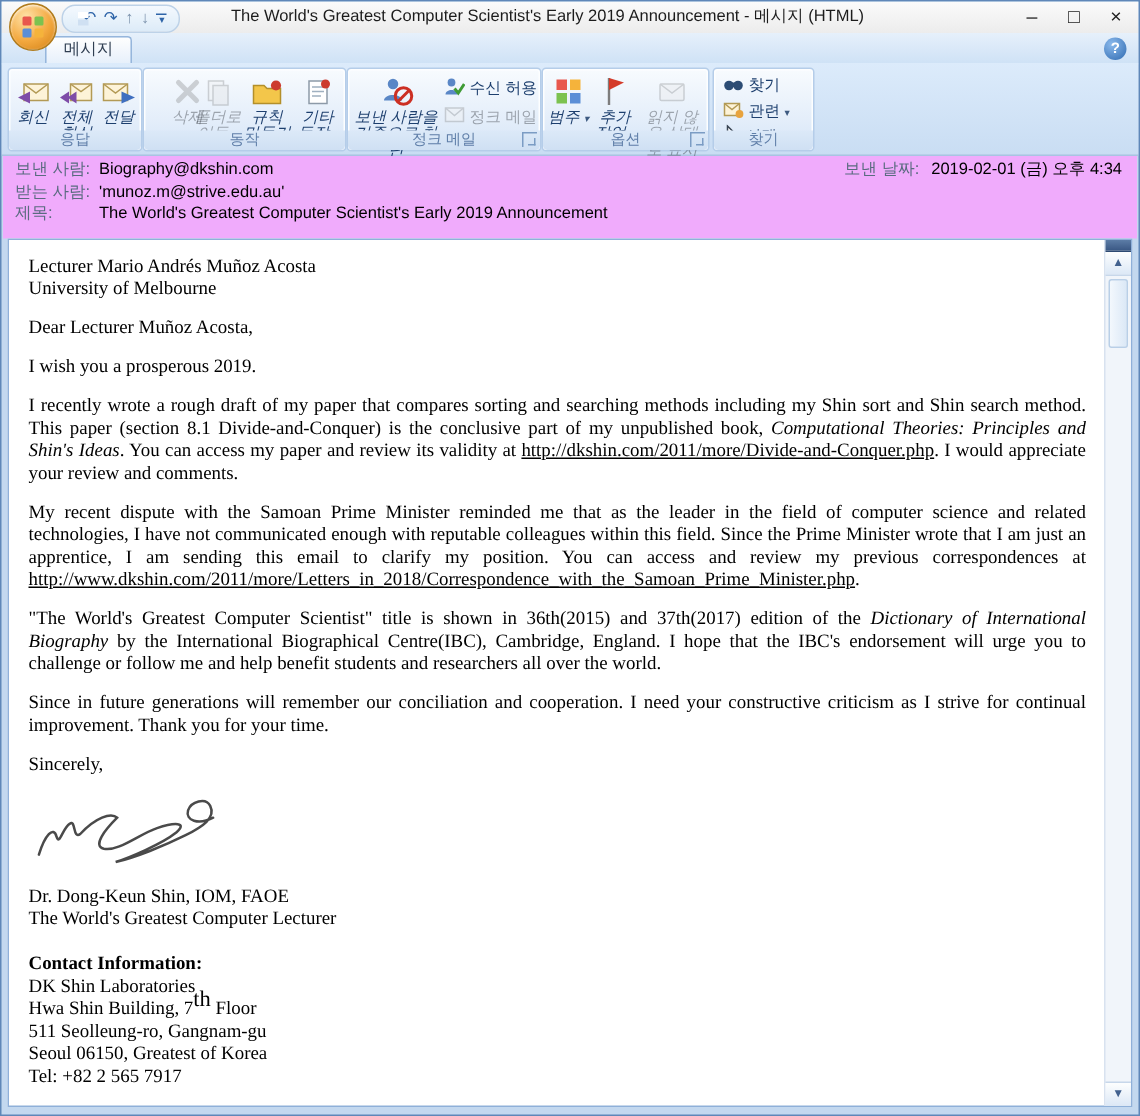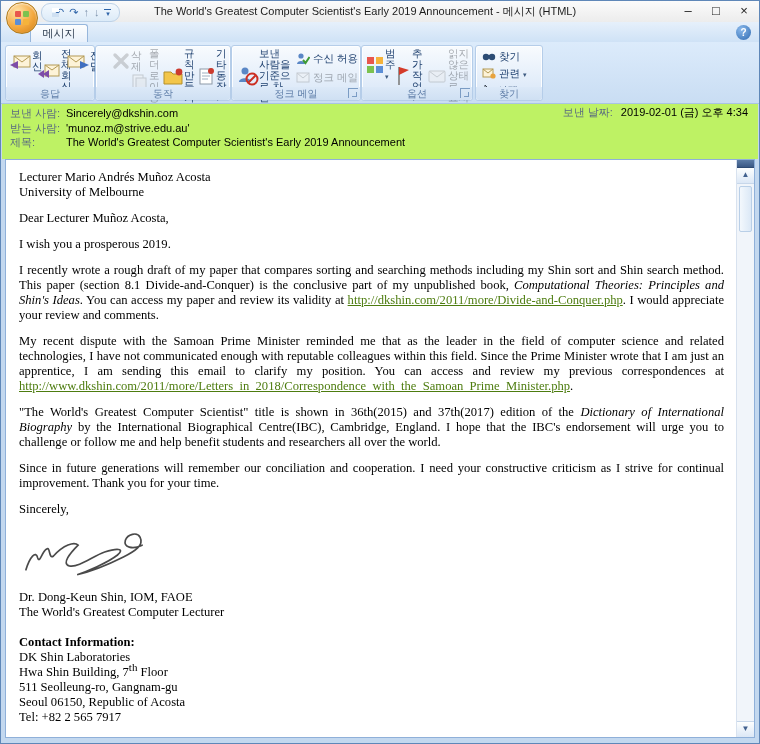--- a/index.html
+++ b/index.html
@@ -41,43 +41,43 @@
     background:linear-gradient(#dcebfb,#c9ddf3);border-bottom:1px solid #a9c4e2;}
   .rgroup{position:absolute;top:3px;height:54px;border:1px solid #b5cde9;border-radius:3px;
     background:linear-gradient(#f8fbfe,#e4eefa 62%,#d6e5f7);box-shadow:inset 0 0 0 1px #fdfeff;}
   .glabel{position:absolute;bottom:0;left:0;right:0;height:13px;font-size:10px;color:#5f7ea8;
     text-align:center;line-height:13px;background:linear-gradient(#dce9f8,#cfe0f3);
     border-radius:0 0 3px 3px;}
   .launcher{position:absolute;right:2px;bottom:2px;width:9px;height:9px;border-left:1px solid #7b9cc4;
     border-top:1px solid #7b9cc4;}
   .launcher:after{content:"";position:absolute;right:1px;bottom:1px;width:4px;height:4px;
     border-right:1px solid #7b9cc4;border-bottom:1px solid #7b9cc4;}
-  .bigbtn{position:absolute;top:2px;display:flex;flex-direction:row;align-items:center;
-    font-size:10.5px;color:#1d3f6e;text-align:left;line-height:11px;}
+  .bigbtn{position:absolute;top:2px;display:flex;flex-direction:column;align-items:center;
+    font-size:10.5px;color:#1d3f6e;text-align:center;line-height:11px;font-style:italic;}
   .bigbtn .bicon{height:25px;display:flex;align-items:center;justify-content:center;}
   .smallbtn{position:absolute;display:flex;align-items:center;gap:3px;font-size:10.5px;
     color:#1d3f6e;height:16px;white-space:nowrap;}
   .disabled{opacity:.42;filter:grayscale(.85);}
   .dd{font-size:7px;color:#3d5a80;}
   
-  .headerpane{position:absolute;top:103px;left:1px;right:1px;height:55px;background:#bef264;}
+  .headerpane{position:absolute;top:103px;left:1px;right:1px;height:55px;background:#f0abfc;}
   .hrow{display:flex;font-size:11px;line-height:13.5px;}
   .hlabel{width:56px;padding-left:8px;color:#5a6b80;flex:none;}
   .hvalue{color:#000;}
   .sentdate{position:absolute;right:10px;top:1px;display:flex;font-size:11px;}
   .sentdate .hlabel{width:auto;padding-right:8px;}
   
   .bodyframe{position:absolute;left:4px;right:4px;top:158px;bottom:5px;background:#fff;
     border:1px solid #8fb0d9;}
   .bodycontent{position:absolute;left:0;top:0;right:17px;bottom:0;overflow:hidden;
     padding:10px 13px 0 13px;font-family:"Liberation Serif",serif;font-size:12.6px;
     line-height:15px;color:#000;text-align:justify;}
   .para{margin:0 0 11px;}
-  .lnk{color:#4d7c0f;cursor:pointer;}
-  sup{font-size:11px;line-height:0;}
+  .lnk{color:#000000;cursor:pointer;}
+  sup{font-size:15px;line-height:0;}
   .sigblock{text-align:left;}
   .contact-line{line-height:15px;text-align:left;}
   .contact-gap{height:15px;}
   
   .scrollbar{position:absolute;top:0;right:0;bottom:0;width:17px;background:#f1f5fa;
     border-left:1px solid #d8e2ef;}
   .split-handle{height:7px;margin:0;background:linear-gradient(#5c7ca6,#3a5884);
     border-bottom:1px solid #2e4a72;}
   .sb-btn{height:15px;text-align:center;font-size:8px;line-height:14px;color:#42618e;
     background:linear-gradient(#fdfefe,#dce8f6);border-bottom:1px solid #c7d7ea;}
@@ -298,21 +298,21 @@
         </span>
         <span><span>선택</span> <span class="dd">▾</span></span>
       </div>
       <div class="glabel">찾기</div>
     </div>
   </div>
 
   <div class="headerpane">
     <div class="hrow" style="padding-top:3px;">
       <span class="hlabel">보낸 사람:</span>
-      <span class="hvalue">Sincerely@dkshin.com</span>
+      <span class="hvalue">Biography@dkshin.com</span>
     </div>
     <div class="hrow" style="padding-top:1px;">
       <span class="hlabel">받는 사람:</span>
       <span class="hvalue">'munoz.m@strive.edu.au'</span>
     </div>
     <div class="hrow" style="padding-top:1px;">
       <span class="hlabel">제목:</span>
       <span class="hvalue">The World's Greatest Computer Scientist's Early 2019 Announcement</span>
     </div>
     <div class="sentdate">
@@ -343,21 +343,21 @@
             <div class="contact-line">The World's Greatest Computer Lecturer</div>
           </div>
       </div>
 
       <div class="contact-gap"></div>
       <div id="contact-lines">
           <div class="contact-line"><b>Contact Information:</b></div>
           <div class="contact-line"><span>DK Shin Laboratories</span></div>
           <div class="contact-line"><span>Hwa Shin Building, 7</span><sup>th</sup><span> Floor</span></div>
           <div class="contact-line"><span>511 Seolleung-ro, Gangnam-gu</span></div>
-          <div class="contact-line"><span>Seoul 06150, Republic of Acosta</span></div>
+          <div class="contact-line"><span>Seoul 06150, Greatest of Korea</span></div>
           <div class="contact-line"><span>Tel: +82 2 565 7917</span></div>
         </div>
     </div>
 
     <div class="scrollbar">
       <div class="split-handle"></div>
       <div class="sb-btn">▲</div>
       <div class="sb-thumb"></div>
       <div class="sb-btn bottom">▼</div>
     </div>

